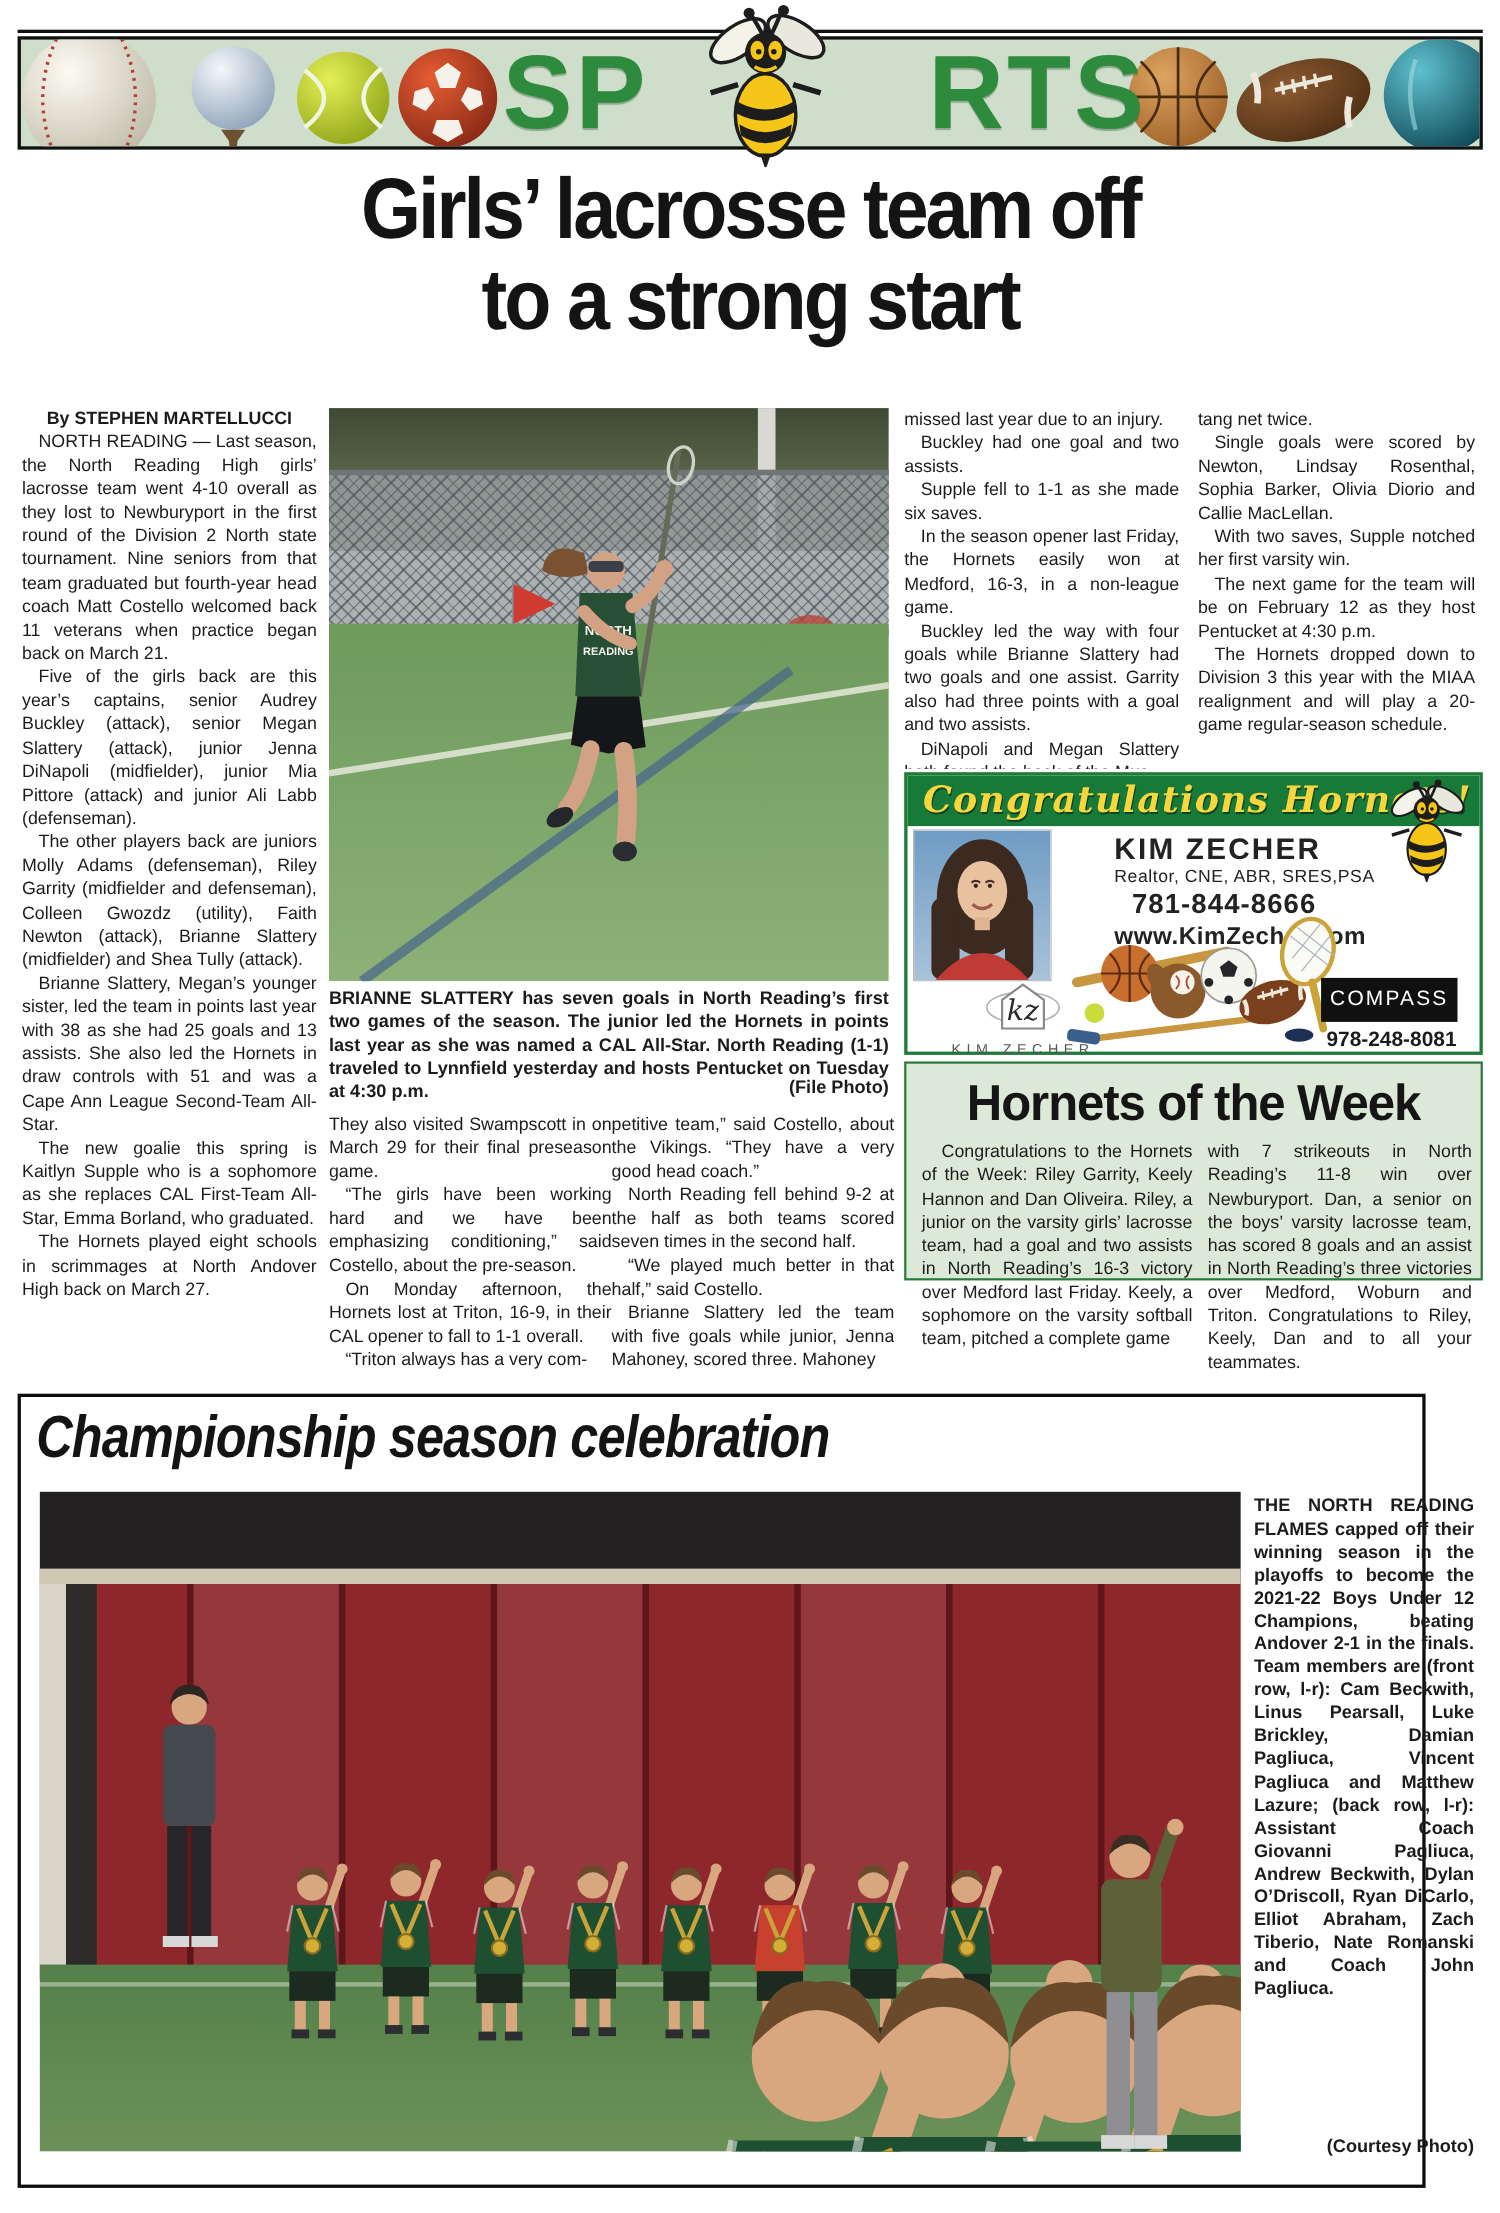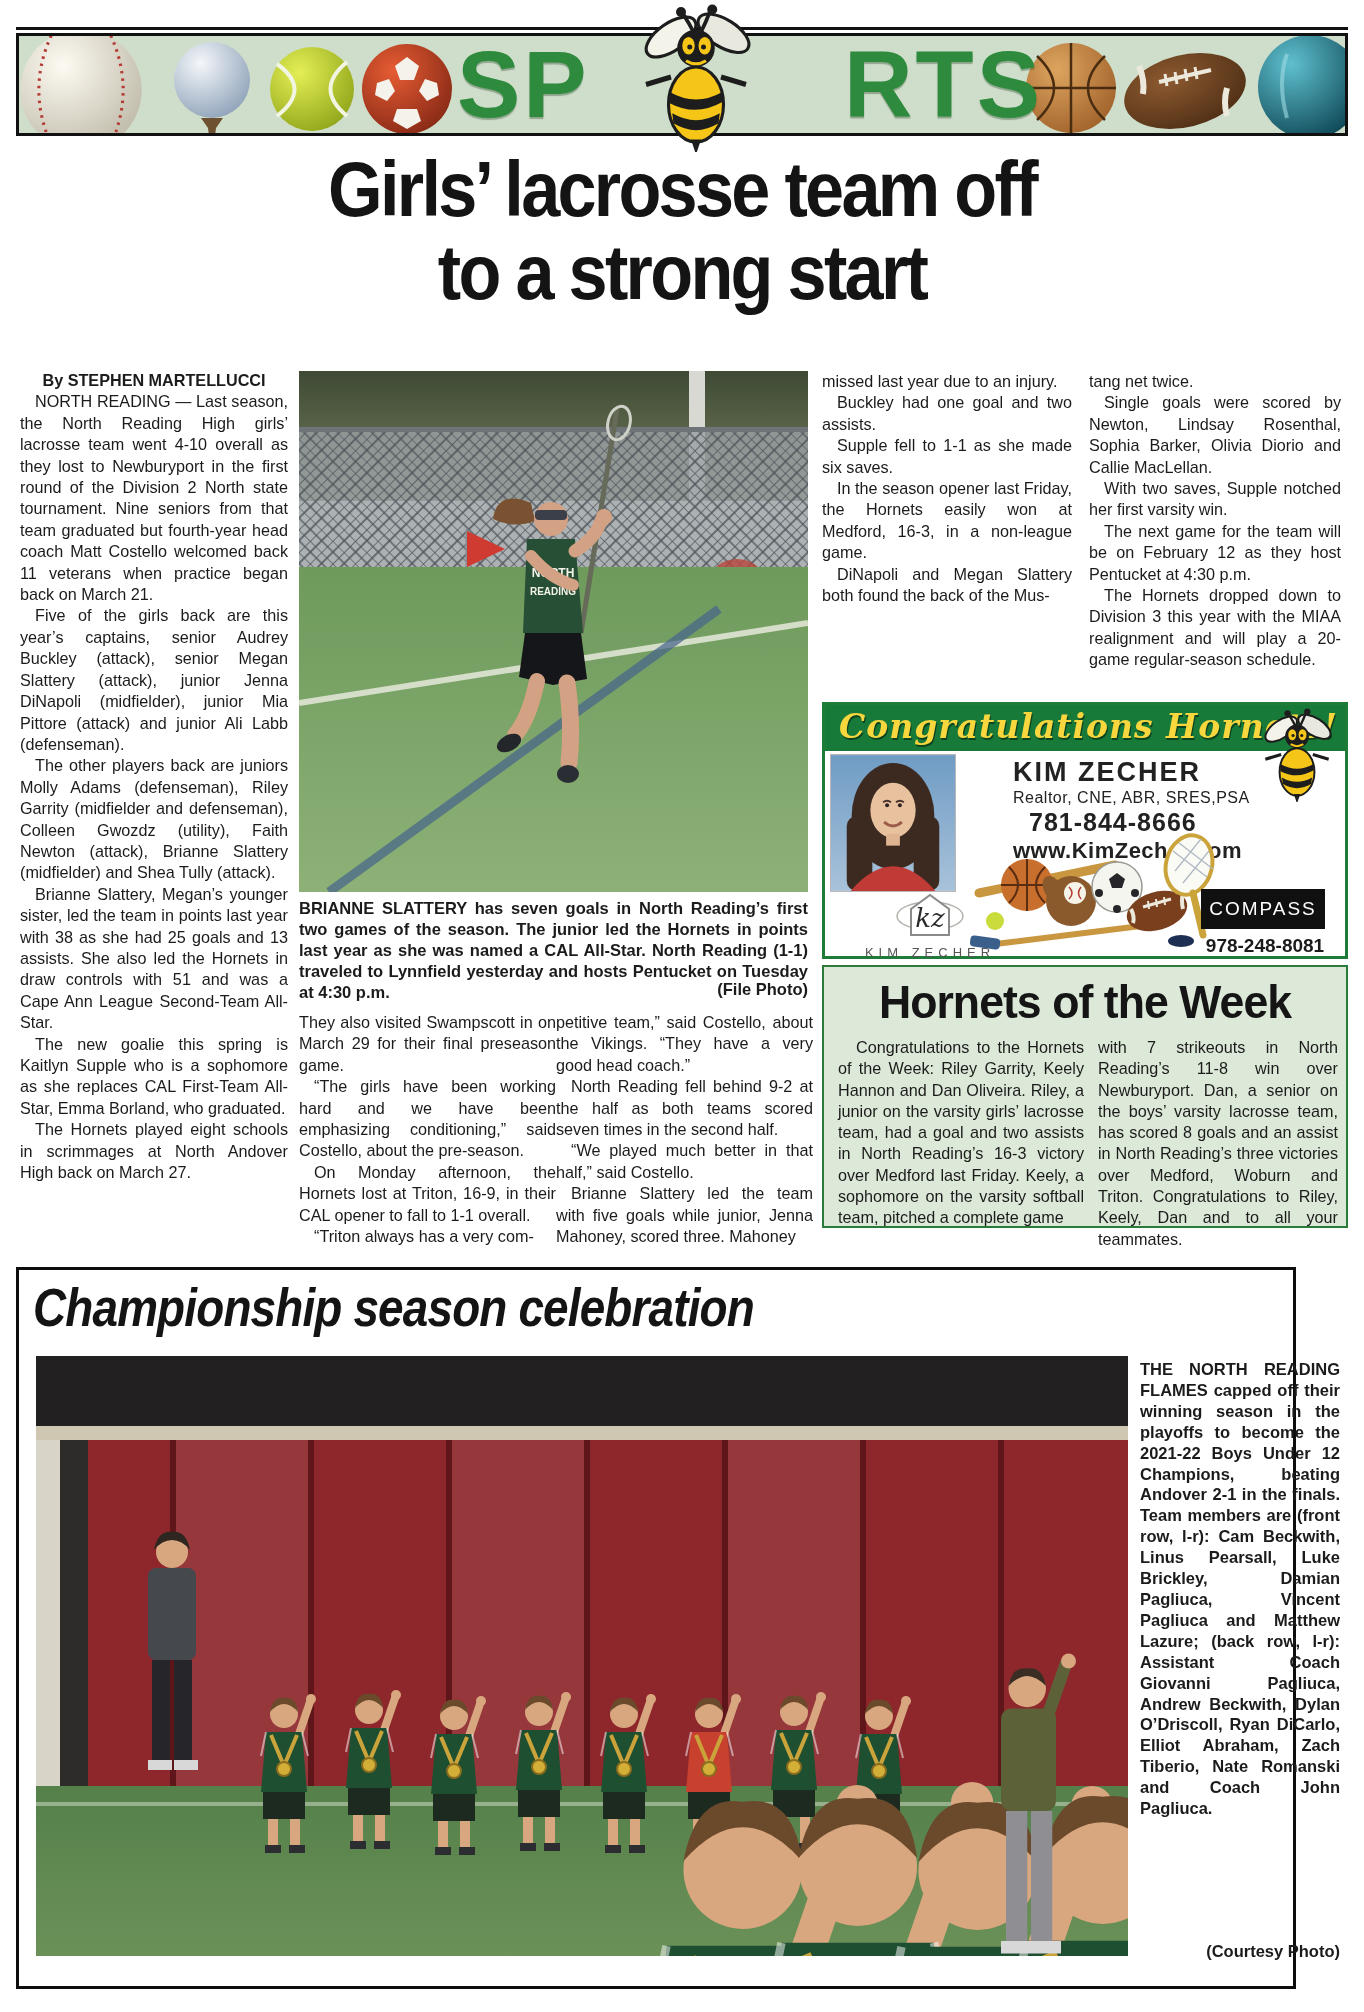--- a/index.html
+++ b/index.html
@@ -48,21 +48,21 @@
   #ad-web { font-size:22px; font-weight:bold; letter-spacing:.5px; margin-top:1px; }
   #ad-equipment { position:absolute; left:140px; top:122px; }
   #kz-logo { position:absolute; left:30px; top:184px; width:150px; text-align:center; }
   #kz-name { font-size:13px; letter-spacing:5px; color:#555; margin-top:2px; }
   #compass-box { position:absolute; right:20px; top:184px; width:124px; height:40px; background:#101010;
                  color:#fff; text-align:center; line-height:40px; font-size:19px; letter-spacing:2px; }
   #compass-phone { position:absolute; right:20px; top:230px; width:120px; text-align:center;
                    font-size:19px; font-weight:bold; }
 
   
-  #hw-box { left:822px; top:965px; width:526px; height:263px; background:#dde9d8;
+  #hw-box { left:822px; top:965px; width:526px; height:199px; background:#dde9d8;
             border:2px solid #2a7a3a; }
   #hw-title { position:absolute; left:0; top:8px; width:100%; text-align:center; font-weight:bold;
               font-size:46px; letter-spacing:-1px; color:#151515; transform:scaleX(.97); }
   .hw-col { position:absolute; top:70px; font-size:16.2px; line-height:21.3px; text-align:justify; }
   .hw-col p { text-indent:18px; }
 
   
   #champ-box { left:16px; top:1267px; width:1280px; height:722px; border:3px solid #0d0d0d; background:#fff; }
   #champ-headline { position:absolute; left:14px; top:6px; font-weight:bold; font-style:italic;
                     font-size:54px; letter-spacing:-1px; color:#141414;
@@ -267,20 +267,21 @@
 </svg>
 
 <div class="abs caption" style="left:299px;top:898px;width:509px">BRIANNE SLATTERY has seven goals in North Reading’s first two games of the season. The junior led the Hornets in points last year as she was named a CAL All-Star. North Reading (1-1) traveled to Lynnfield yesterday and hosts Pentucket on Tuesday at 4:30 p.m.</div>
 <div class="abs credit" style="left:299px;top:980px;width:509px">(File Photo)</div>
 
 <div class="abs bodycol" style="left:822px;top:371px;width:250px;height:328px">
   <p class="noind">missed last year due to an injury.</p>
   <p>Buckley had one goal and two assists.</p>
   <p>Supple fell to 1-1 as she made six saves.</p>
   <p>In the season opener last Friday, the Hornets easily won at Medford, 16-3, in a non-league game.</p>
+  <p>Buckley led the way with four goals while Brianne Slattery had two goals and one assist. Garrity also had three points with a goal and two assists.</p>
   <p>DiNapoli and Megan Slattery both found the back of the Mus-</p>
 </div>
 <div class="abs bodycol" style="left:1089px;top:371px;width:252px;height:328px">
   <p class="noind">tang net twice.</p>
   <p>Single goals were scored by Newton, Lindsay Rosenthal, Sophia Barker, Olivia Diorio and Callie MacLellan.</p>
   <p>With two saves, Supple notched her first varsity win.</p>
   <p>The next game for the team will be on February 12 as they host Pentucket at 4:30 p.m.</p>
   <p>The Hornets dropped down to Division 3 this year with the MIAA realignment and will play a 20-game regular-season schedule.</p>
 </div>
 

